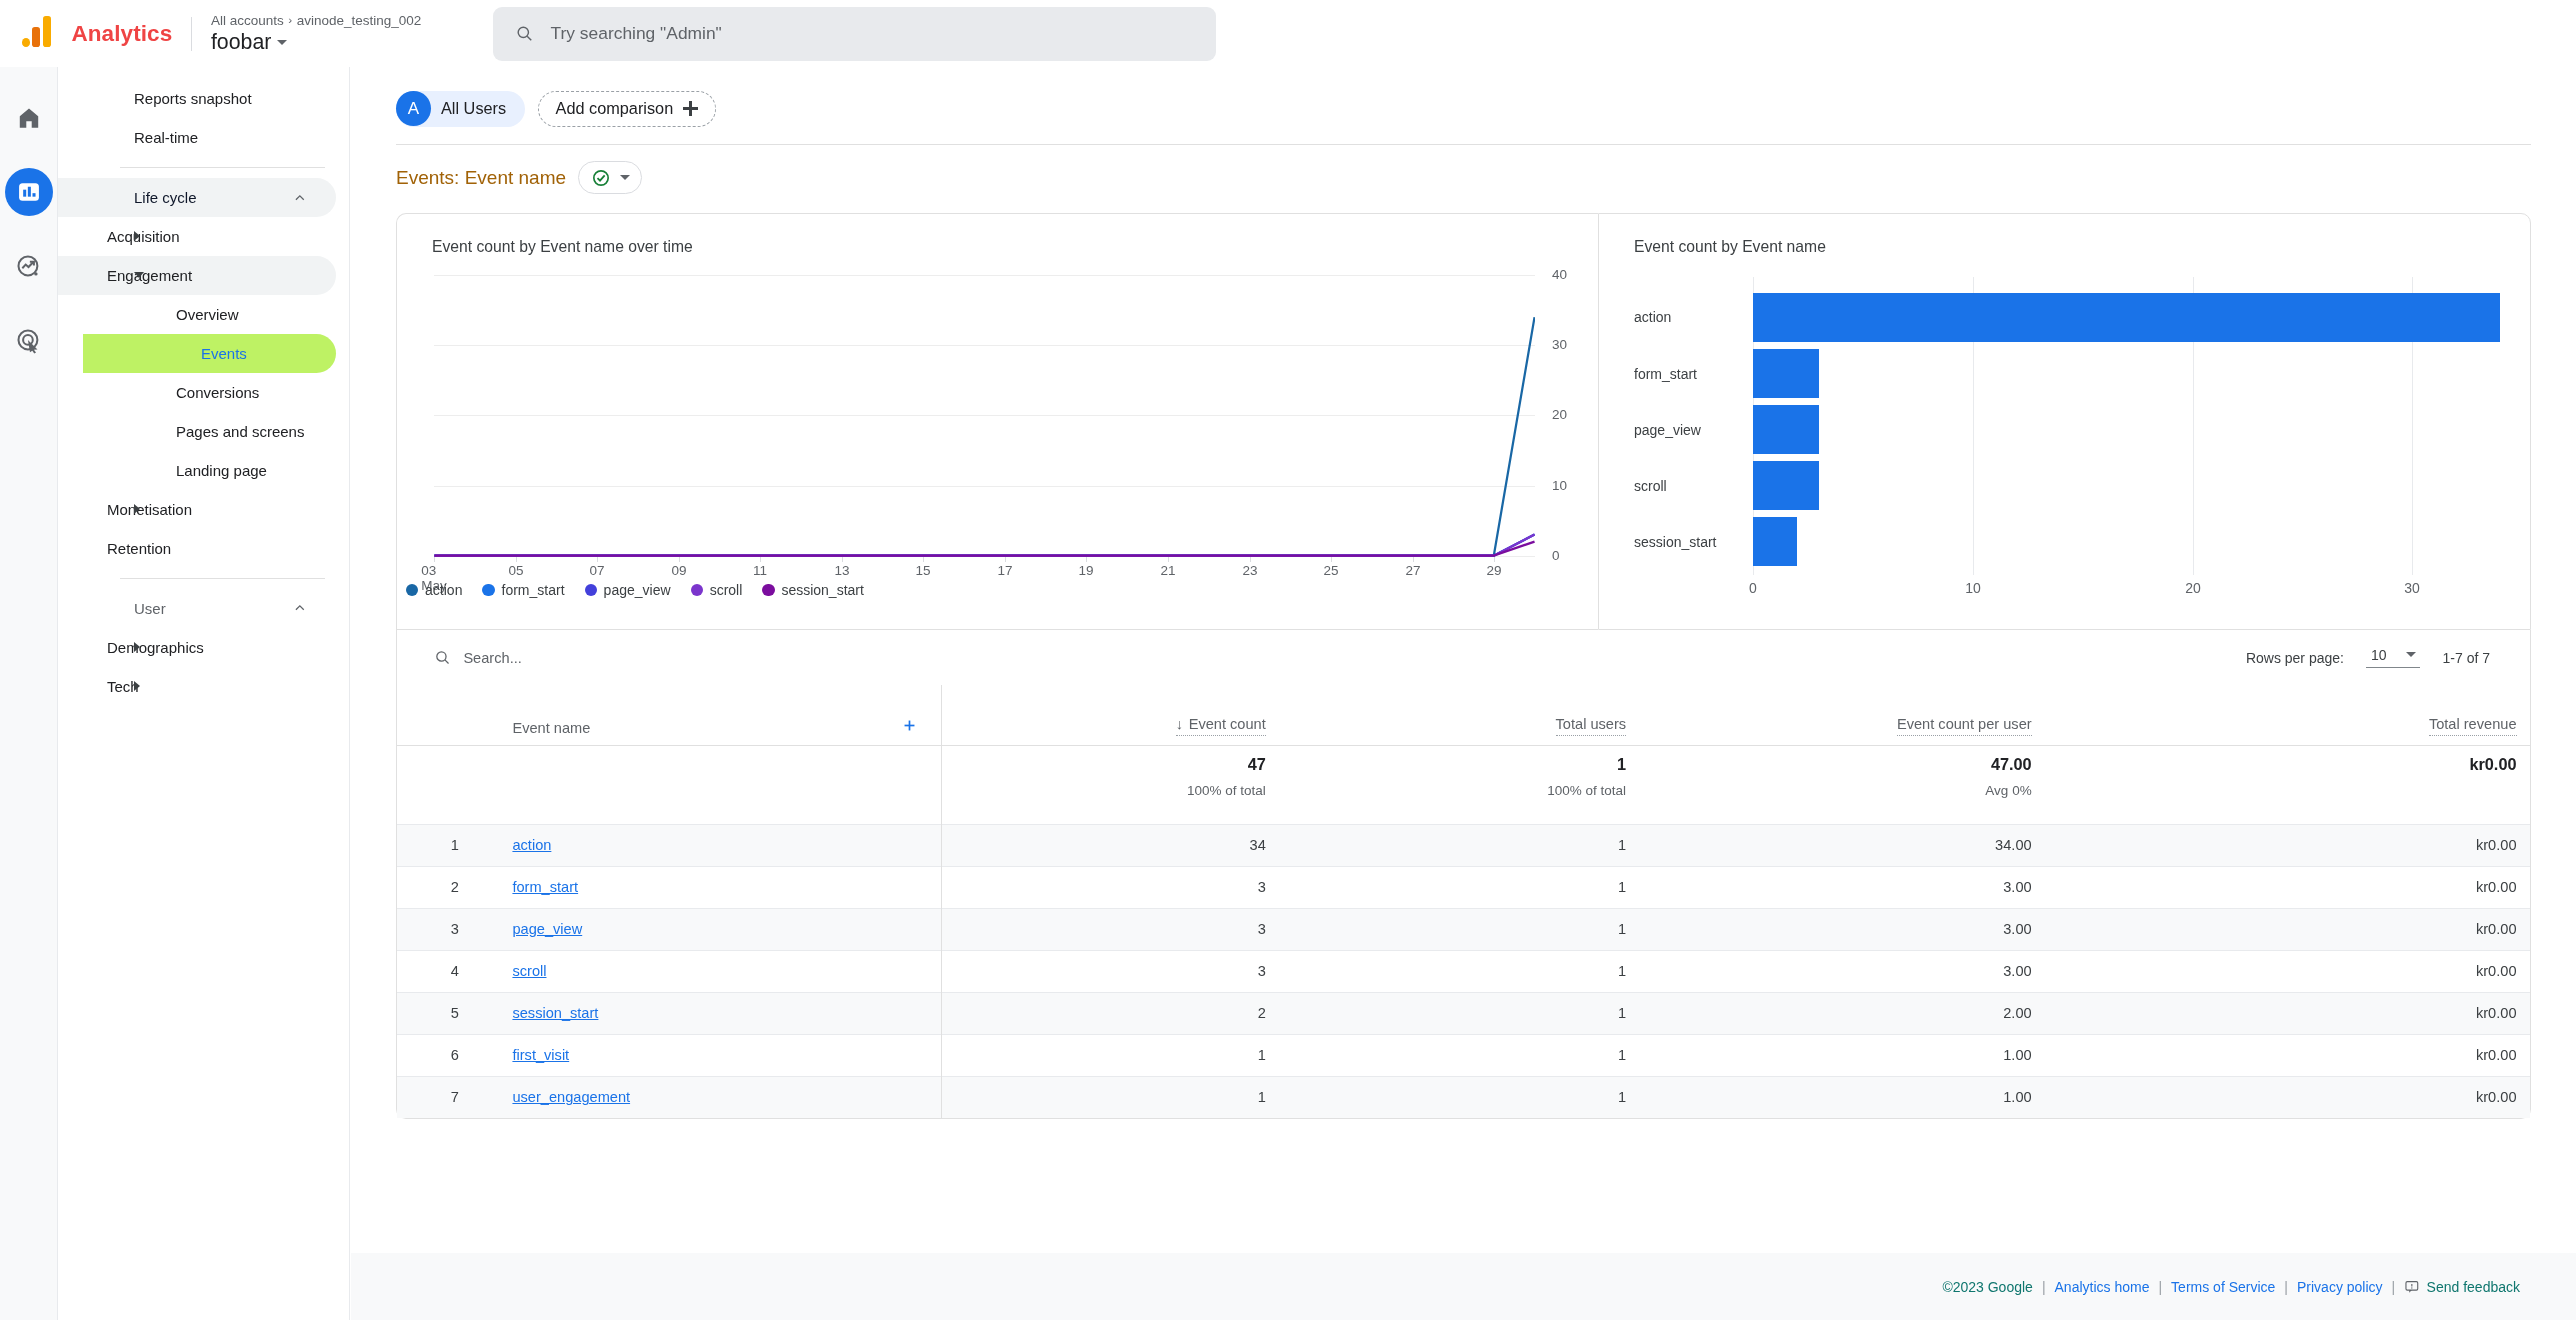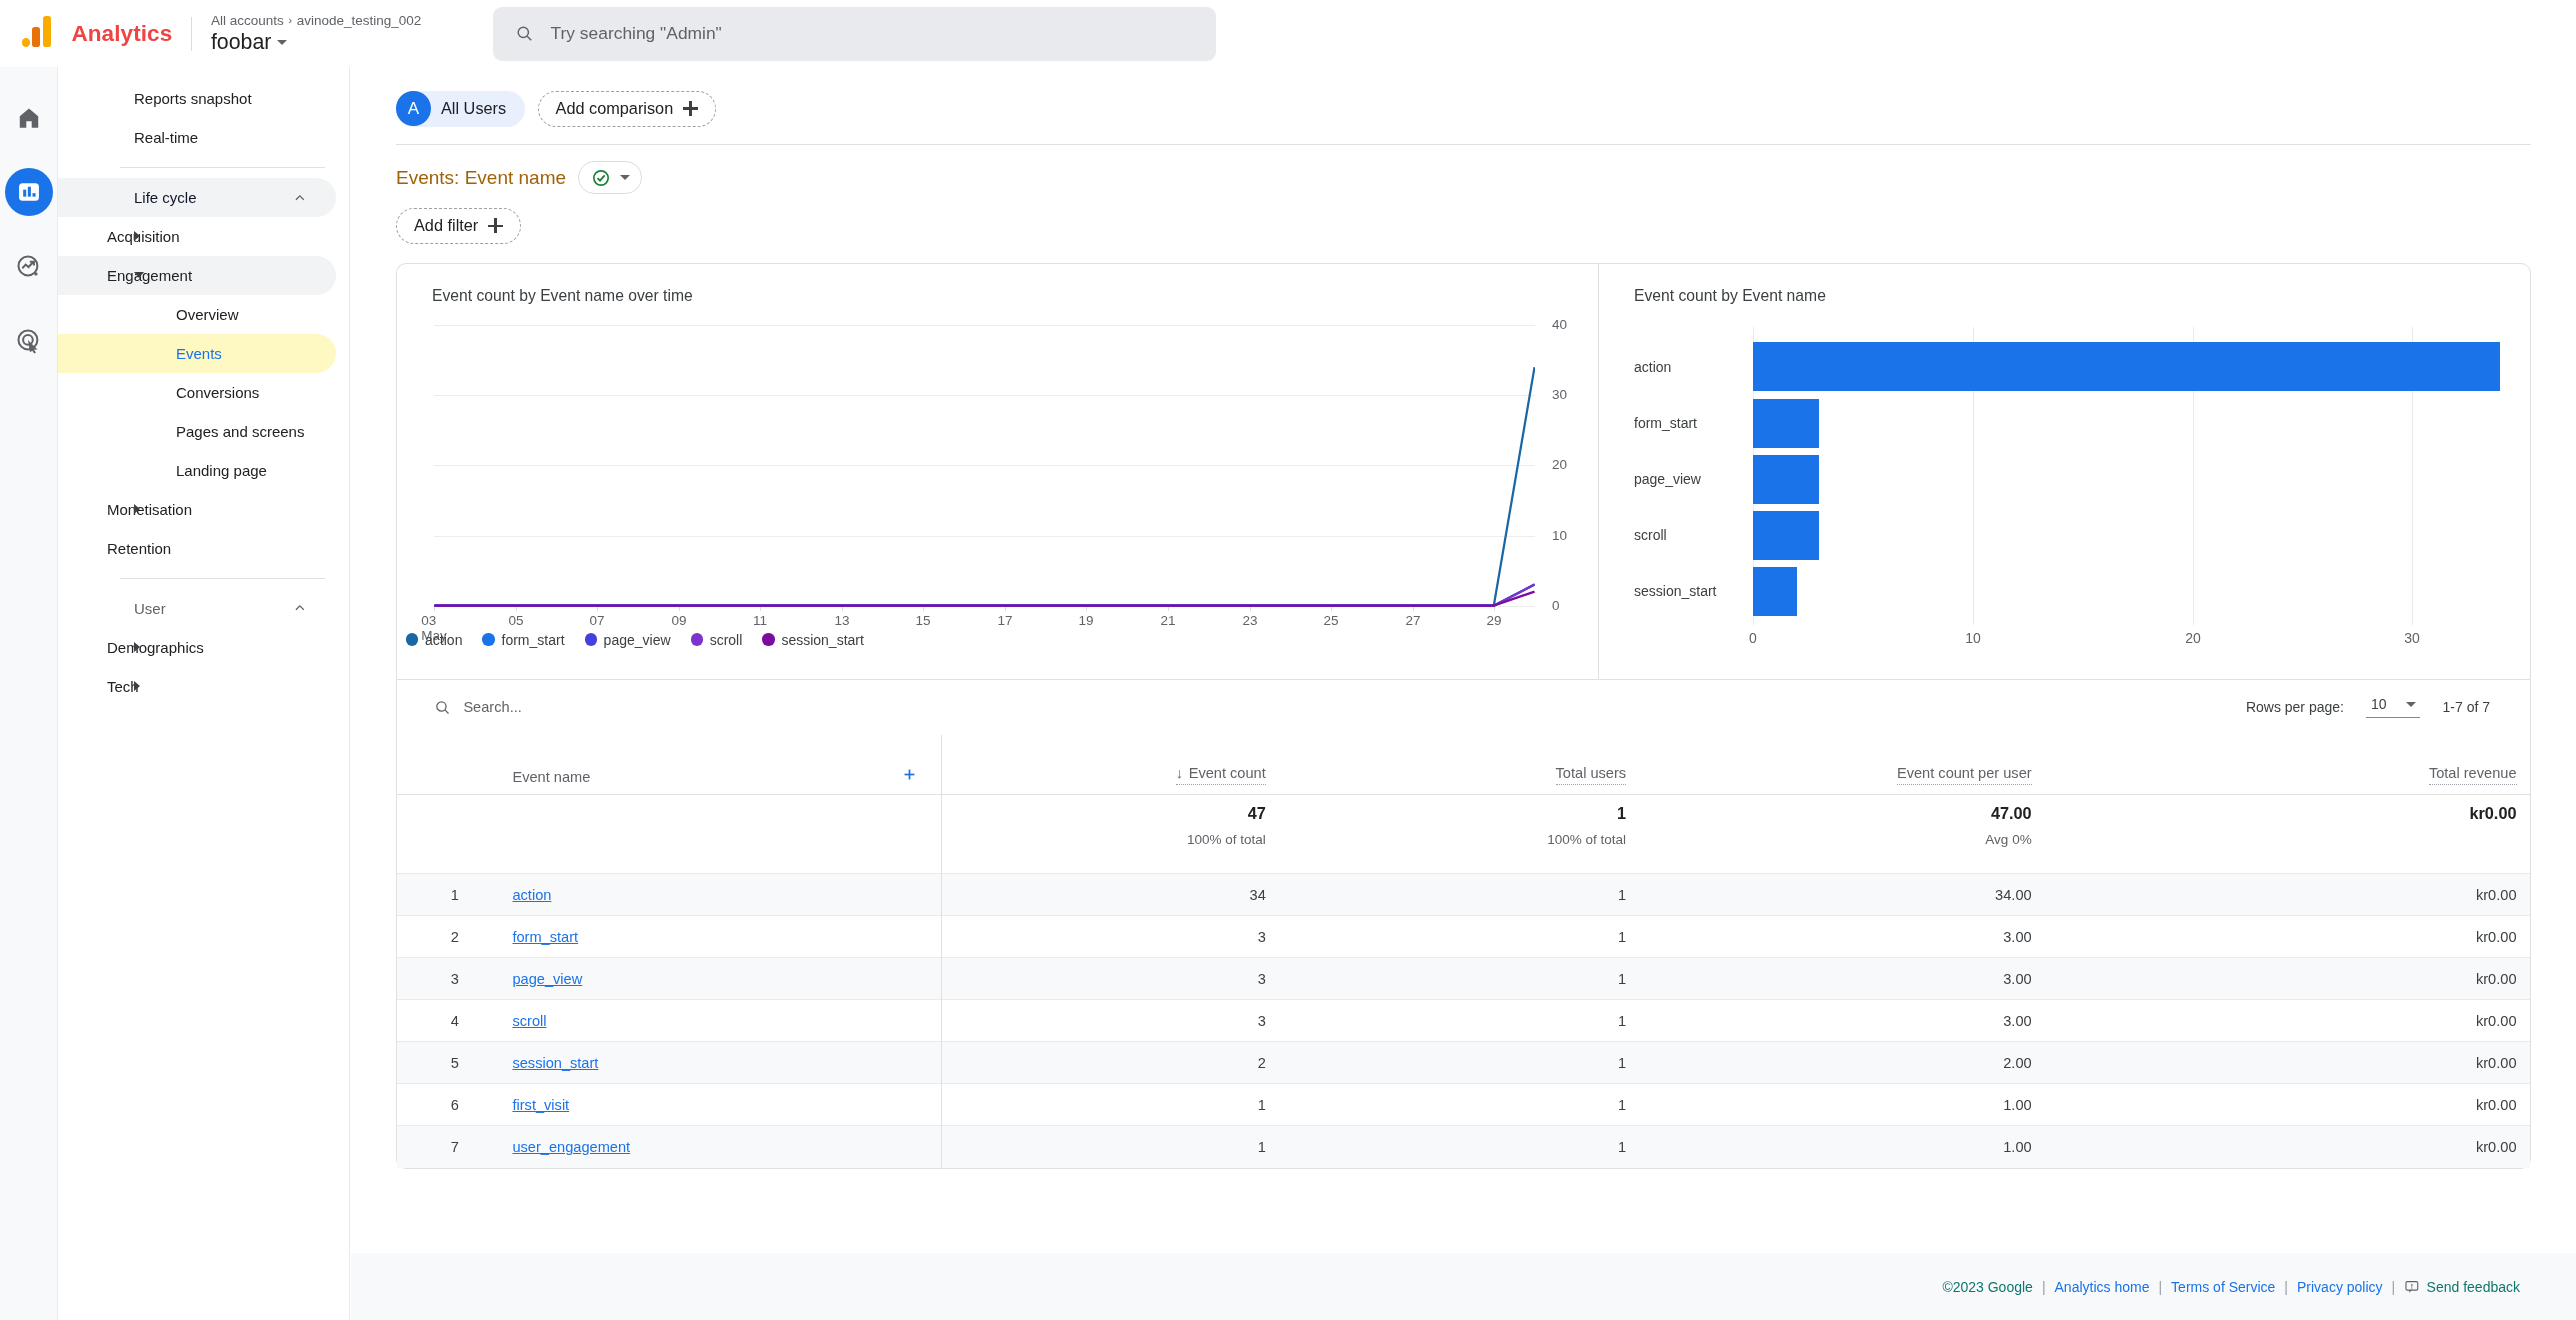--- a/index.html
+++ b/index.html
@@ -58,21 +58,21 @@
     padding-top: 12.4px;
     border-right: 0.6px solid #E8EAED;
   }
   .nav-row {
     height: 39px; display: flex; align-items: center;
     font-size: 15px; color: #202124; position: relative;
     border-radius: 0 19.7px 19.7px 0; padding-left: 49px; margin-right: 13.5px;
   }
   .nav-row.plain { padding-left: 76px; }
   .nav-sub { padding-left: 118px !important; }
-  .nav-row.selected { background: #fef9c3; color: #1A73E8; }
+  .nav-row.selected { background: #bef264; color: #1A73E8; margin-left: 25px; }
   .nav-row.hilite { background: #F1F3F4; }
   .nav-arrow { position: absolute; left: 76px; width: 0; height: 0; }
   .arrow-right { border-top: 5px solid transparent; border-bottom: 5px solid transparent; border-left: 6.2px solid #3C4043; }
   .arrow-down  { border-left: 5.6px solid transparent; border-right: 5.6px solid transparent; border-top: 6.2px solid #3C4043; }
   .nav-sep { height: 0.6px; background: #E0E0E0; margin: 10px 23.6px 10px 62px; }
   .collapse-chev { position: absolute; right: 28px; }
 
   
   .main {
     position: absolute; left: 351px; top: 67px;
@@ -322,26 +322,20 @@
     <div class="page-title">Events: Event name</div>
     <div class="check-pill">
       <svg width="20" height="20" viewBox="0 0 24 24">
         <circle cx="12" cy="12" r="8.6" fill="none" stroke="#188038" stroke-width="2"></circle>
         <polyline points="7.8,12.2 10.8,15.1 16.4,8.9" fill="none" stroke="#188038" stroke-width="2.2"></polyline>
       </svg>
       <span class="caret-dn"></span>
     </div>
   </div>
 
-  <div class="add-filter-row">
-    <div class="chip-dashed" style="display:inline-flex;">
-      <span>Add filter</span>
-      <span class="plus"></span>
-    </div>
-  </div>
 
   <div class="cards">
 
     <div class="card" style="width:1202px;border-radius:10px 0 0 0;border-right:none;">
       <div class="card-title">Event count by Event name over time</div>
       <div class="lc-wrap">
         <div class="lc-plot" id="lc-plot">
             <div class="gridline" style="top: 281px;"></div>
             <div class="lc-ylabel" style="top: 281px;">0</div>
             <div class="gridline" style="top: 211px;"></div>

